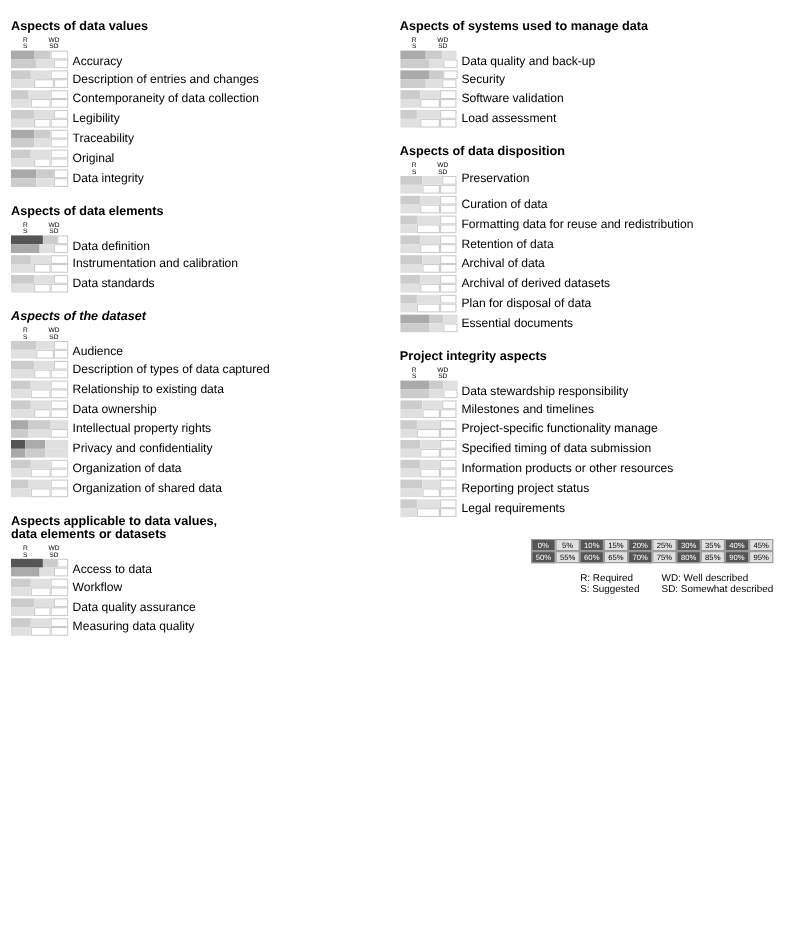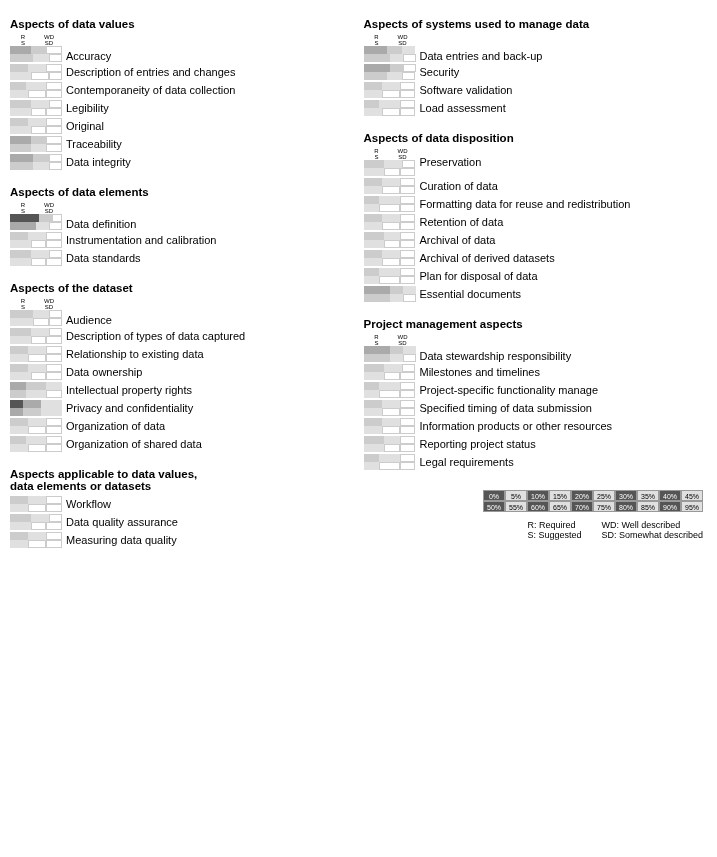--- a/index.html
+++ b/index.html
@@ -161,46 +161,46 @@
             <div class="bar-segment c-lighter" style="width: 40%;"></div>
             <div class="bar-segment c-white" style="width: 30%;"></div>
             <div class="bar-segment c-white" style="width: 30%;"></div>
           </div>
         </div>
         <span class="item-label">Legibility</span>
       </div>
       <div class="item-row">
         <div class="bar-group">
           <div class="bar-row">
+            <div class="bar-segment c-mid" style="width: 40%;"></div>
+            <div class="bar-segment c-light" style="width: 30%;"></div>
+            <div class="bar-segment c-white" style="width: 30%;"></div>
+          </div>
+          <div class="bar-row">
+            <div class="bar-segment c-light" style="width: 40%;"></div>
+            <div class="bar-segment c-lighter" style="width: 30%;"></div>
+            <div class="bar-segment c-white" style="width: 30%;"></div>
+          </div>
+        </div>
+        <span class="item-label">Traceability</span>
+      </div>
+      <div class="item-row">
+        <div class="bar-group">
+          <div class="bar-row">
             <div class="bar-segment c-light" style="width: 35%;"></div>
             <div class="bar-segment c-lighter" style="width: 35%;"></div>
             <div class="bar-segment c-white" style="width: 30%;"></div>
           </div>
           <div class="bar-row">
             <div class="bar-segment c-lighter" style="width: 40%;"></div>
             <div class="bar-segment c-white" style="width: 30%;"></div>
             <div class="bar-segment c-white" style="width: 30%;"></div>
           </div>
         </div>
         <span class="item-label">Original</span>
-      </div>
-      <div class="item-row">
-        <div class="bar-group">
-          <div class="bar-row">
-            <div class="bar-segment c-mid" style="width: 40%;"></div>
-            <div class="bar-segment c-light" style="width: 30%;"></div>
-            <div class="bar-segment c-white" style="width: 30%;"></div>
-          </div>
-          <div class="bar-row">
-            <div class="bar-segment c-light" style="width: 40%;"></div>
-            <div class="bar-segment c-lighter" style="width: 30%;"></div>
-            <div class="bar-segment c-white" style="width: 30%;"></div>
-          </div>
-        </div>
-        <span class="item-label">Traceability</span>
       </div>
       <div class="item-row">
         <div class="bar-group">
           <div class="bar-row">
             <div class="bar-segment c-mid" style="width: 45%;"></div>
             <div class="bar-segment c-light" style="width: 30%;"></div>
             <div class="bar-segment c-white" style="width: 25%;"></div>
           </div>
           <div class="bar-row">
             <div class="bar-segment c-light" style="width: 45%;"></div>
@@ -259,21 +259,21 @@
           </div>
           <div class="bar-row">
             <div class="bar-segment c-lighter" style="width: 40%;"></div>
             <div class="bar-segment c-white" style="width: 30%;"></div>
             <div class="bar-segment c-white" style="width: 30%;"></div>
           </div>
         </div>
         <span class="item-label">Data standards</span>
       </div>
       <div style="height: 6px;"></div>
-      <div class="section-title" style="white-space: pre-wrap;">Aspects of the dataset</div>
+      <div class="section-title" style="white-space: pre-wrap; font-style: italic;">Aspects of the dataset</div>
       <div class="item-row" style="align-items: flex-end;">
         <div class="bar-group">
           <div style="display: flex; width: 52px; font-size: 6px; justify-content: space-around;">
             <span style="flex:1;text-align:center;">R</span>
             <span style="flex:1;text-align:center;">WD</span>
           </div>
           <div style="display: flex; width: 52px; font-size: 6px; justify-content: space-around;">
             <span style="flex:1;text-align:center;">S</span>
             <span style="flex:1;text-align:center;">SD</span>
           </div>
@@ -391,20 +391,43 @@
             <div class="bar-segment c-lighter" style="width: 35%;"></div>
             <div class="bar-segment c-white" style="width: 35%;"></div>
             <div class="bar-segment c-white" style="width: 30%;"></div>
           </div>
         </div>
         <span class="item-label">Organization of shared data</span>
       </div>
       <div style="height: 6px;"></div>
       <div class="section-title" style="white-space: pre-wrap;">Aspects applicable to data values,
 data elements or datasets</div>
+      <div class="item-row" style="align-items: flex-end;">
+        <div class="bar-group">
+          <div style="display: flex; width: 52px; font-size: 6px; justify-content: space-around;">
+            <span style="flex:1;text-align:center;">R</span>
+            <span style="flex:1;text-align:center;">WD</span>
+          </div>
+          <div style="display: flex; width: 52px; font-size: 6px; justify-content: space-around;">
+            <span style="flex:1;text-align:center;">S</span>
+            <span style="flex:1;text-align:center;">SD</span>
+          </div>
+          <div class="bar-row">
+            <div class="bar-segment c-dark" style="width: 55%;"></div>
+            <div class="bar-segment c-light" style="width: 25%;"></div>
+            <div class="bar-segment c-white" style="width: 20%;"></div>
+          </div>
+          <div class="bar-row">
+            <div class="bar-segment c-mid" style="width: 50%;"></div>
+            <div class="bar-segment c-lighter" style="width: 25%;"></div>
+            <div class="bar-segment c-white" style="width: 25%;"></div>
+          </div>
+        </div>
+        <span class="item-label">Access to data</span>
+      </div>
       <div class="item-row">
         <div class="bar-group">
           <div class="bar-row">
             <div class="bar-segment c-light" style="width: 35%;"></div>
             <div class="bar-segment c-lighter" style="width: 35%;"></div>
             <div class="bar-segment c-white" style="width: 30%;"></div>
           </div>
           <div class="bar-row">
             <div class="bar-segment c-lighter" style="width: 35%;"></div>
             <div class="bar-segment c-white" style="width: 35%;"></div>
@@ -462,21 +485,21 @@
             <div class="bar-segment c-mid" style="width: 45%;"></div>
             <div class="bar-segment c-light" style="width: 30%;"></div>
             <div class="bar-segment c-lighter" style="width: 25%;"></div>
           </div>
           <div class="bar-row">
             <div class="bar-segment c-light" style="width: 50%;"></div>
             <div class="bar-segment c-lighter" style="width: 25%;"></div>
             <div class="bar-segment c-white" style="width: 25%;"></div>
           </div>
         </div>
-        <span class="item-label">Data entries and back-up</span>
+        <span class="item-label">Data quality and back-up</span>
       </div>
       <div class="item-row">
         <div class="bar-group">
           <div class="bar-row">
             <div class="bar-segment c-mid" style="width: 50%;"></div>
             <div class="bar-segment c-light" style="width: 25%;"></div>
             <div class="bar-segment c-white" style="width: 25%;"></div>
           </div>
           <div class="bar-row">
             <div class="bar-segment c-light" style="width: 45%;"></div>
@@ -640,21 +663,21 @@
           </div>
           <div class="bar-row">
             <div class="bar-segment c-light" style="width: 50%;"></div>
             <div class="bar-segment c-lighter" style="width: 25%;"></div>
             <div class="bar-segment c-white" style="width: 25%;"></div>
           </div>
         </div>
         <span class="item-label">Essential documents</span>
       </div>
       <div style="height: 6px;"></div>
-      <div class="section-title" style="white-space: pre-wrap;">Project management aspects</div>
+      <div class="section-title" style="white-space: pre-wrap;">Project integrity aspects</div>
       <div class="item-row" style="align-items: flex-end;">
         <div class="bar-group">
           <div style="display: flex; width: 52px; font-size: 6px; justify-content: space-around;">
             <span style="flex:1;text-align:center;">R</span>
             <span style="flex:1;text-align:center;">WD</span>
           </div>
           <div style="display: flex; width: 52px; font-size: 6px; justify-content: space-around;">
             <span style="flex:1;text-align:center;">S</span>
             <span style="flex:1;text-align:center;">SD</span>
           </div>

